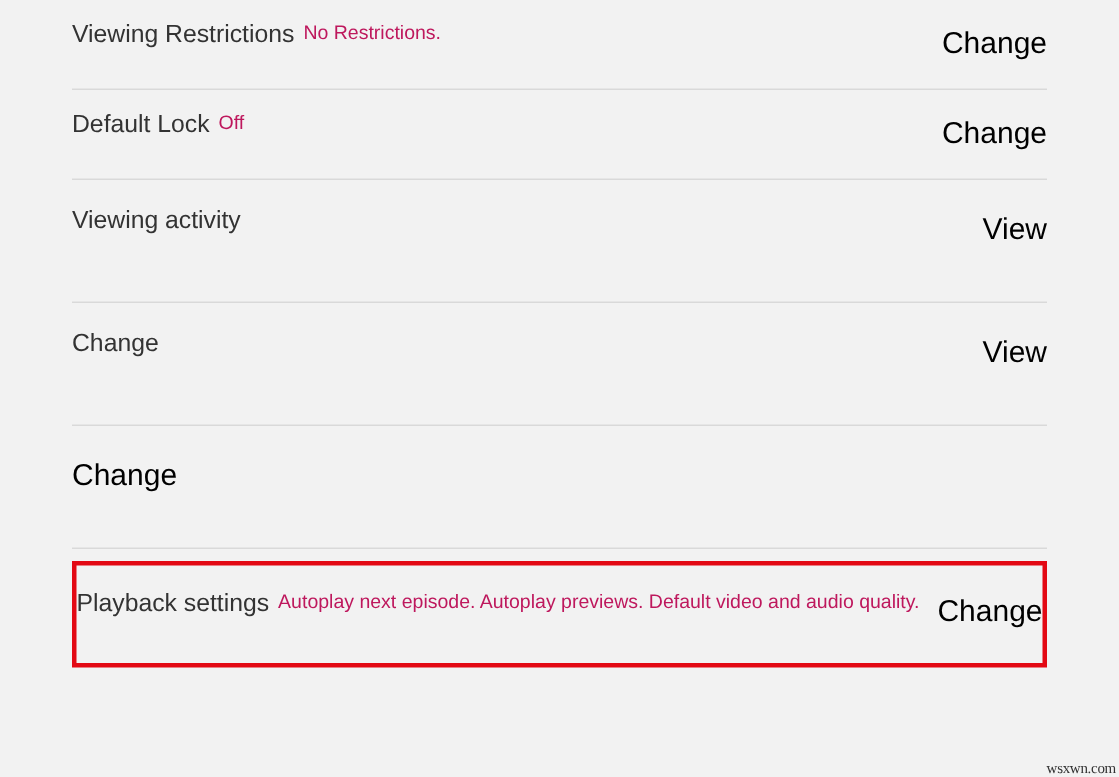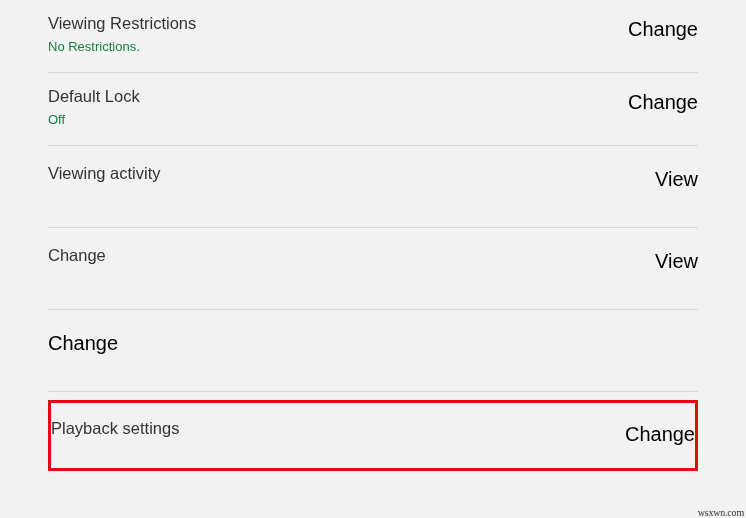--- a/index.html
+++ b/index.html
@@ -19,31 +19,30 @@
       align-items: flex-start;
       padding: 14px 0 18px 0;
       border-bottom: 1px solid #d9d9d9;
     }
     .row.last-plain {
       border-bottom: 1px solid #d9d9d9;
     }
     .row:last-child { border-bottom: none; }
     .row .left {
       display: flex;
-      flex-direction: column;
       gap: 6px;
     }
     .title {
       font-size: 16.5px;
       color: #333;
       font-weight: 400;
     }
     .sub {
       font-size: 13px;
-      color: #15803d;
+      color: #be185d;
       font-weight: 400;
     }
     .action {
       font-size: 20px;
       color: #000000;
       cursor: pointer;
       padding-top: 4px;
       white-space: nowrap;
     }
     .tall { padding-top: 18px; padding-bottom: 36px; }
@@ -102,20 +101,21 @@
   </div>
 
   <div class="row tall last-plain">
     <a class="action">Change</a>
   </div>
 
   <div class="highlight-wrap">
     <div class="row">
       <div class="left">
         <div class="title">Playback settings</div>
+        <div class="sub">Autoplay next episode. Autoplay previews. Default video and audio quality.</div>
       </div>
       <a class="action">Change</a>
     </div>
   </div>
 
 </div>
 
 <div class="source-tag">wsxwn.com</div>
 
 </body></html>

